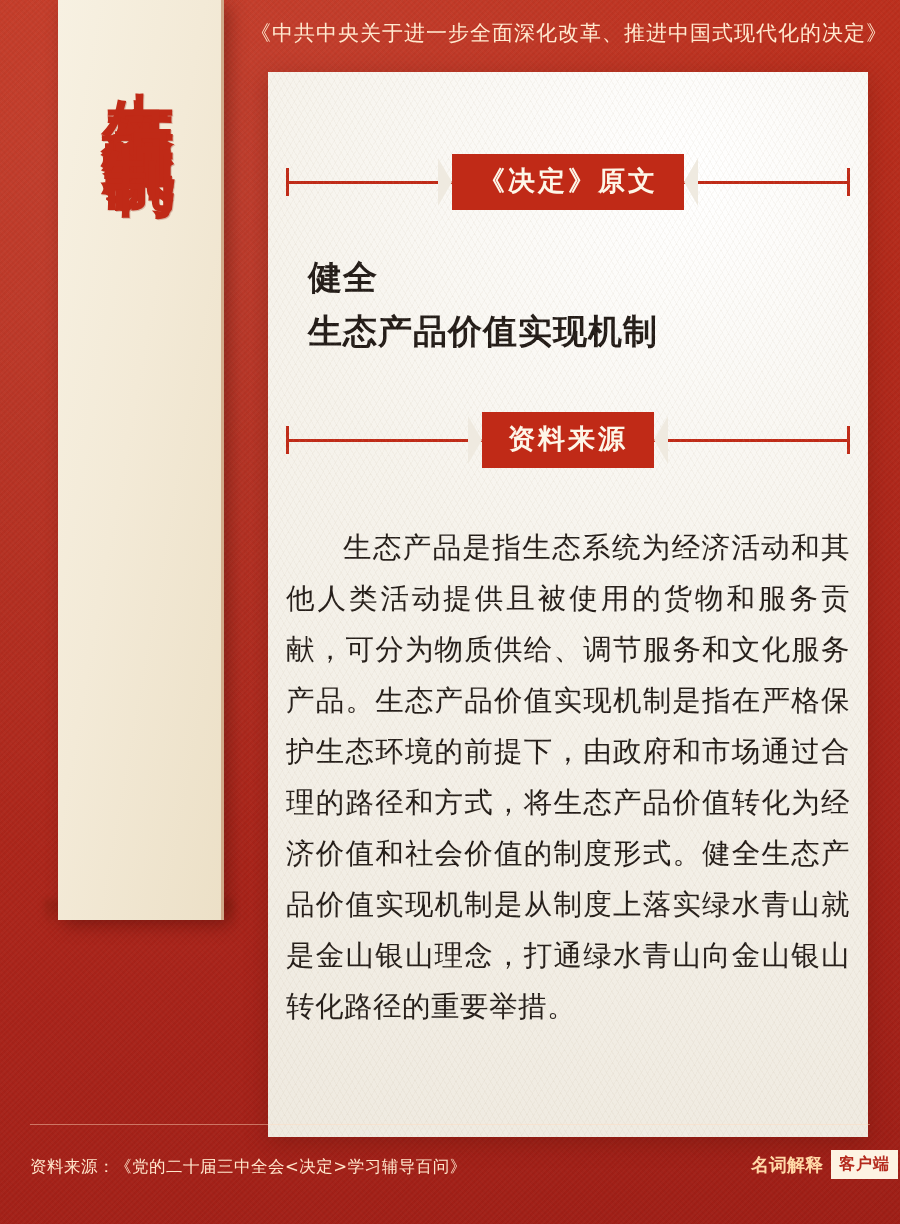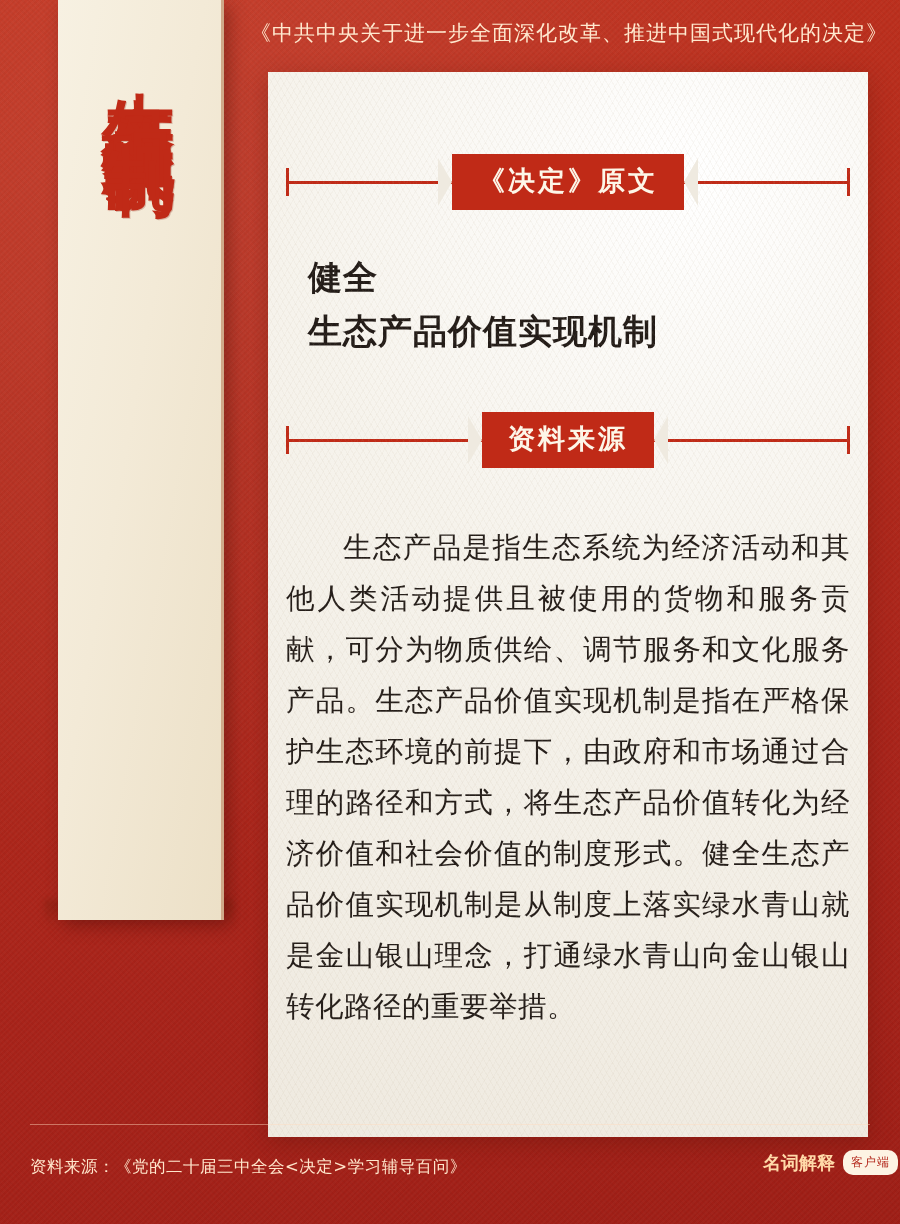--- a/index.html
+++ b/index.html
@@ -225,24 +225,24 @@
     color: #ffd9a8;
     font-size: 18px;
     font-weight: bold;
     letter-spacing: 0px;
     line-height: 20px;
     font-family: "DejaVu Serif", "Liberation Serif", serif;
   }
   .brand-app {
     background: #fdf3e3;
     color: #b4291d;
-    font-size: 12px;
-    font-weight: normal;
+    font-size: 16px;
+    font-weight: bold;
     padding: 4px 8px;
-    border-radius: 10px;
+    border-radius: 0;
     letter-spacing: 1px;
     font-family: "DejaVu Sans", "Liberation Sans", sans-serif;
   }
 </style>
 </head>
 <body>
 
 <div class="poster">
 
   <div class="top-title">《中共中央关于进一步全面深化改革、推进中国式现代化的决定》</div>

